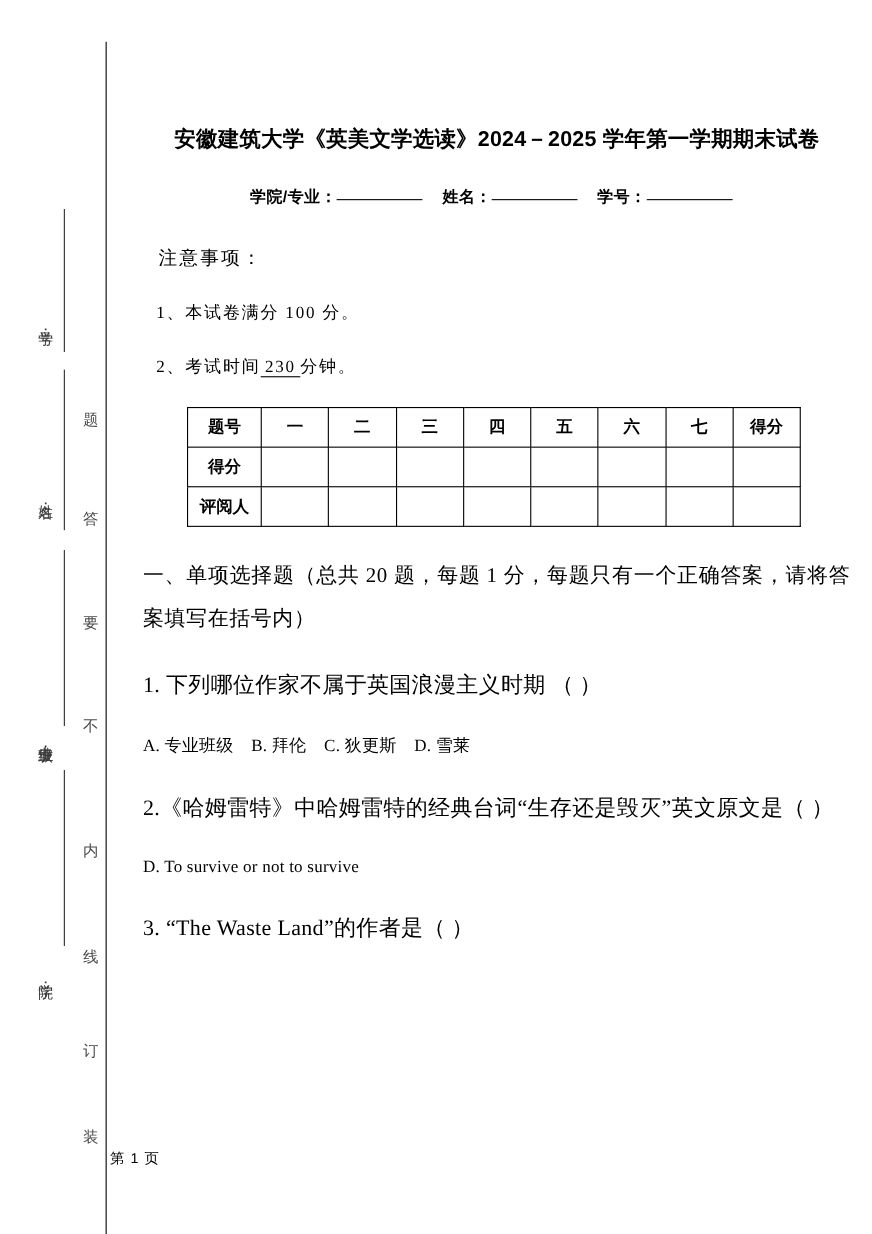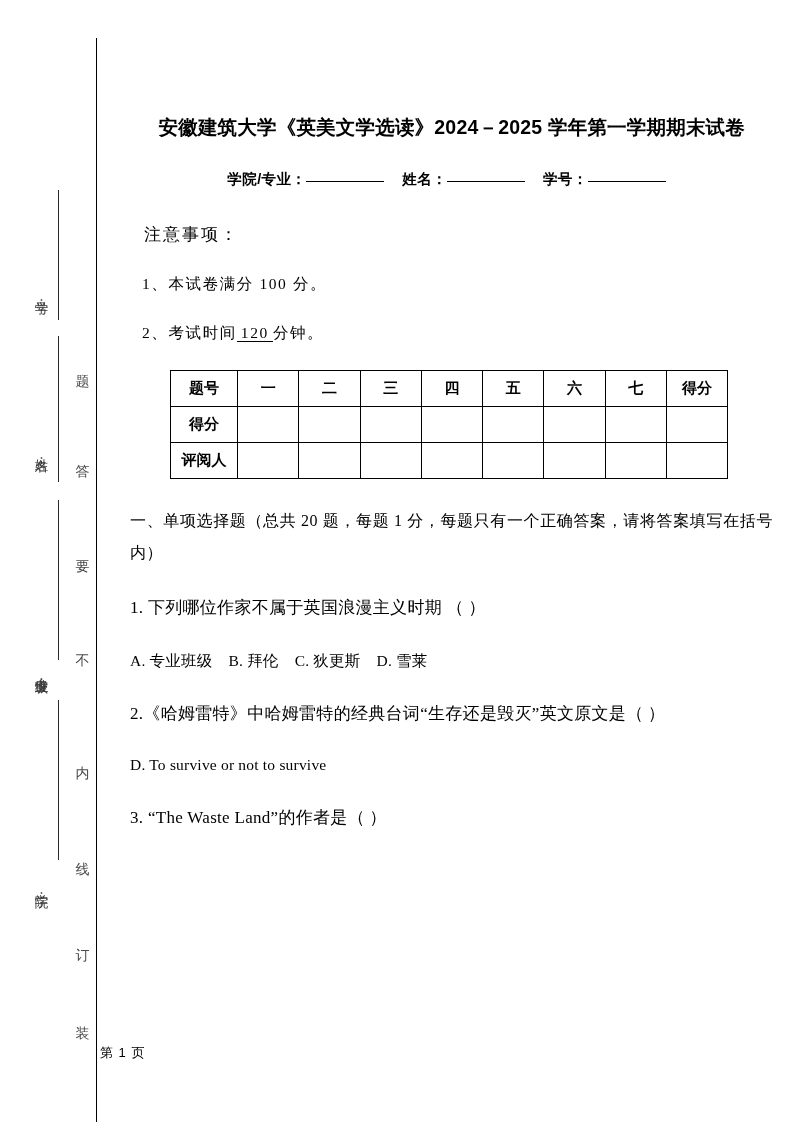--- a/index.html
+++ b/index.html
@@ -128,28 +128,28 @@
     vertical-align: middle;
     font-family: "Liberation Sans", "DejaVu Sans", sans-serif;
     font-weight: bold;
     font-size: 15px;
   }
   #score-table td.rowhead { width: 67px; }
 
   
   .sec-head {
     margin: 26px 0 0 10px;
-    font-size: 16px;
+    font-size: 19px;
     line-height: 2.05;
     letter-spacing: 0.6px;
     text-align: justify;
   }
   .q-stem {
     margin: 22px 0 0 10px;
-    font-size: 17px;
+    font-size: 20px;
     line-height: 1.9;
     letter-spacing: 0.3px;
   }
   .q-opts {
     margin: 22px 0 0 10px;
     font-size: 15.5px;
     line-height: 1.9;
     letter-spacing: 0.2px;
   }
   .opt-gap { display: inline-block; width: 12px; }
@@ -226,21 +226,21 @@
     <span>学院/专业：</span><span class="blank-sm"></span><span class="gap"></span><span>姓名：</span><span class="blank-sm"></span><span class="gap"></span><span>学号：</span><span class="blank-sm"></span>
   </div>
 
   <div class="notes-head">注意事项：</div>
 
   <div class="note-line">
     <span>1、本试卷满分 100 分。</span>
   </div>
 
   <div class="note-line">
-    <span>2、考试时间</span><span class="u-val">120</span><span>分钟。</span>
+    <span>2、考试时间</span><span class="u-val">230</span><span>分钟。</span>
   </div>
 
   <table id="score-table">
     <tbody>
       <tr>
         <td class="rowhead">题号</td>
         <td>一</td>
         <td>二</td>
         <td>三</td>
         <td>四</td>

